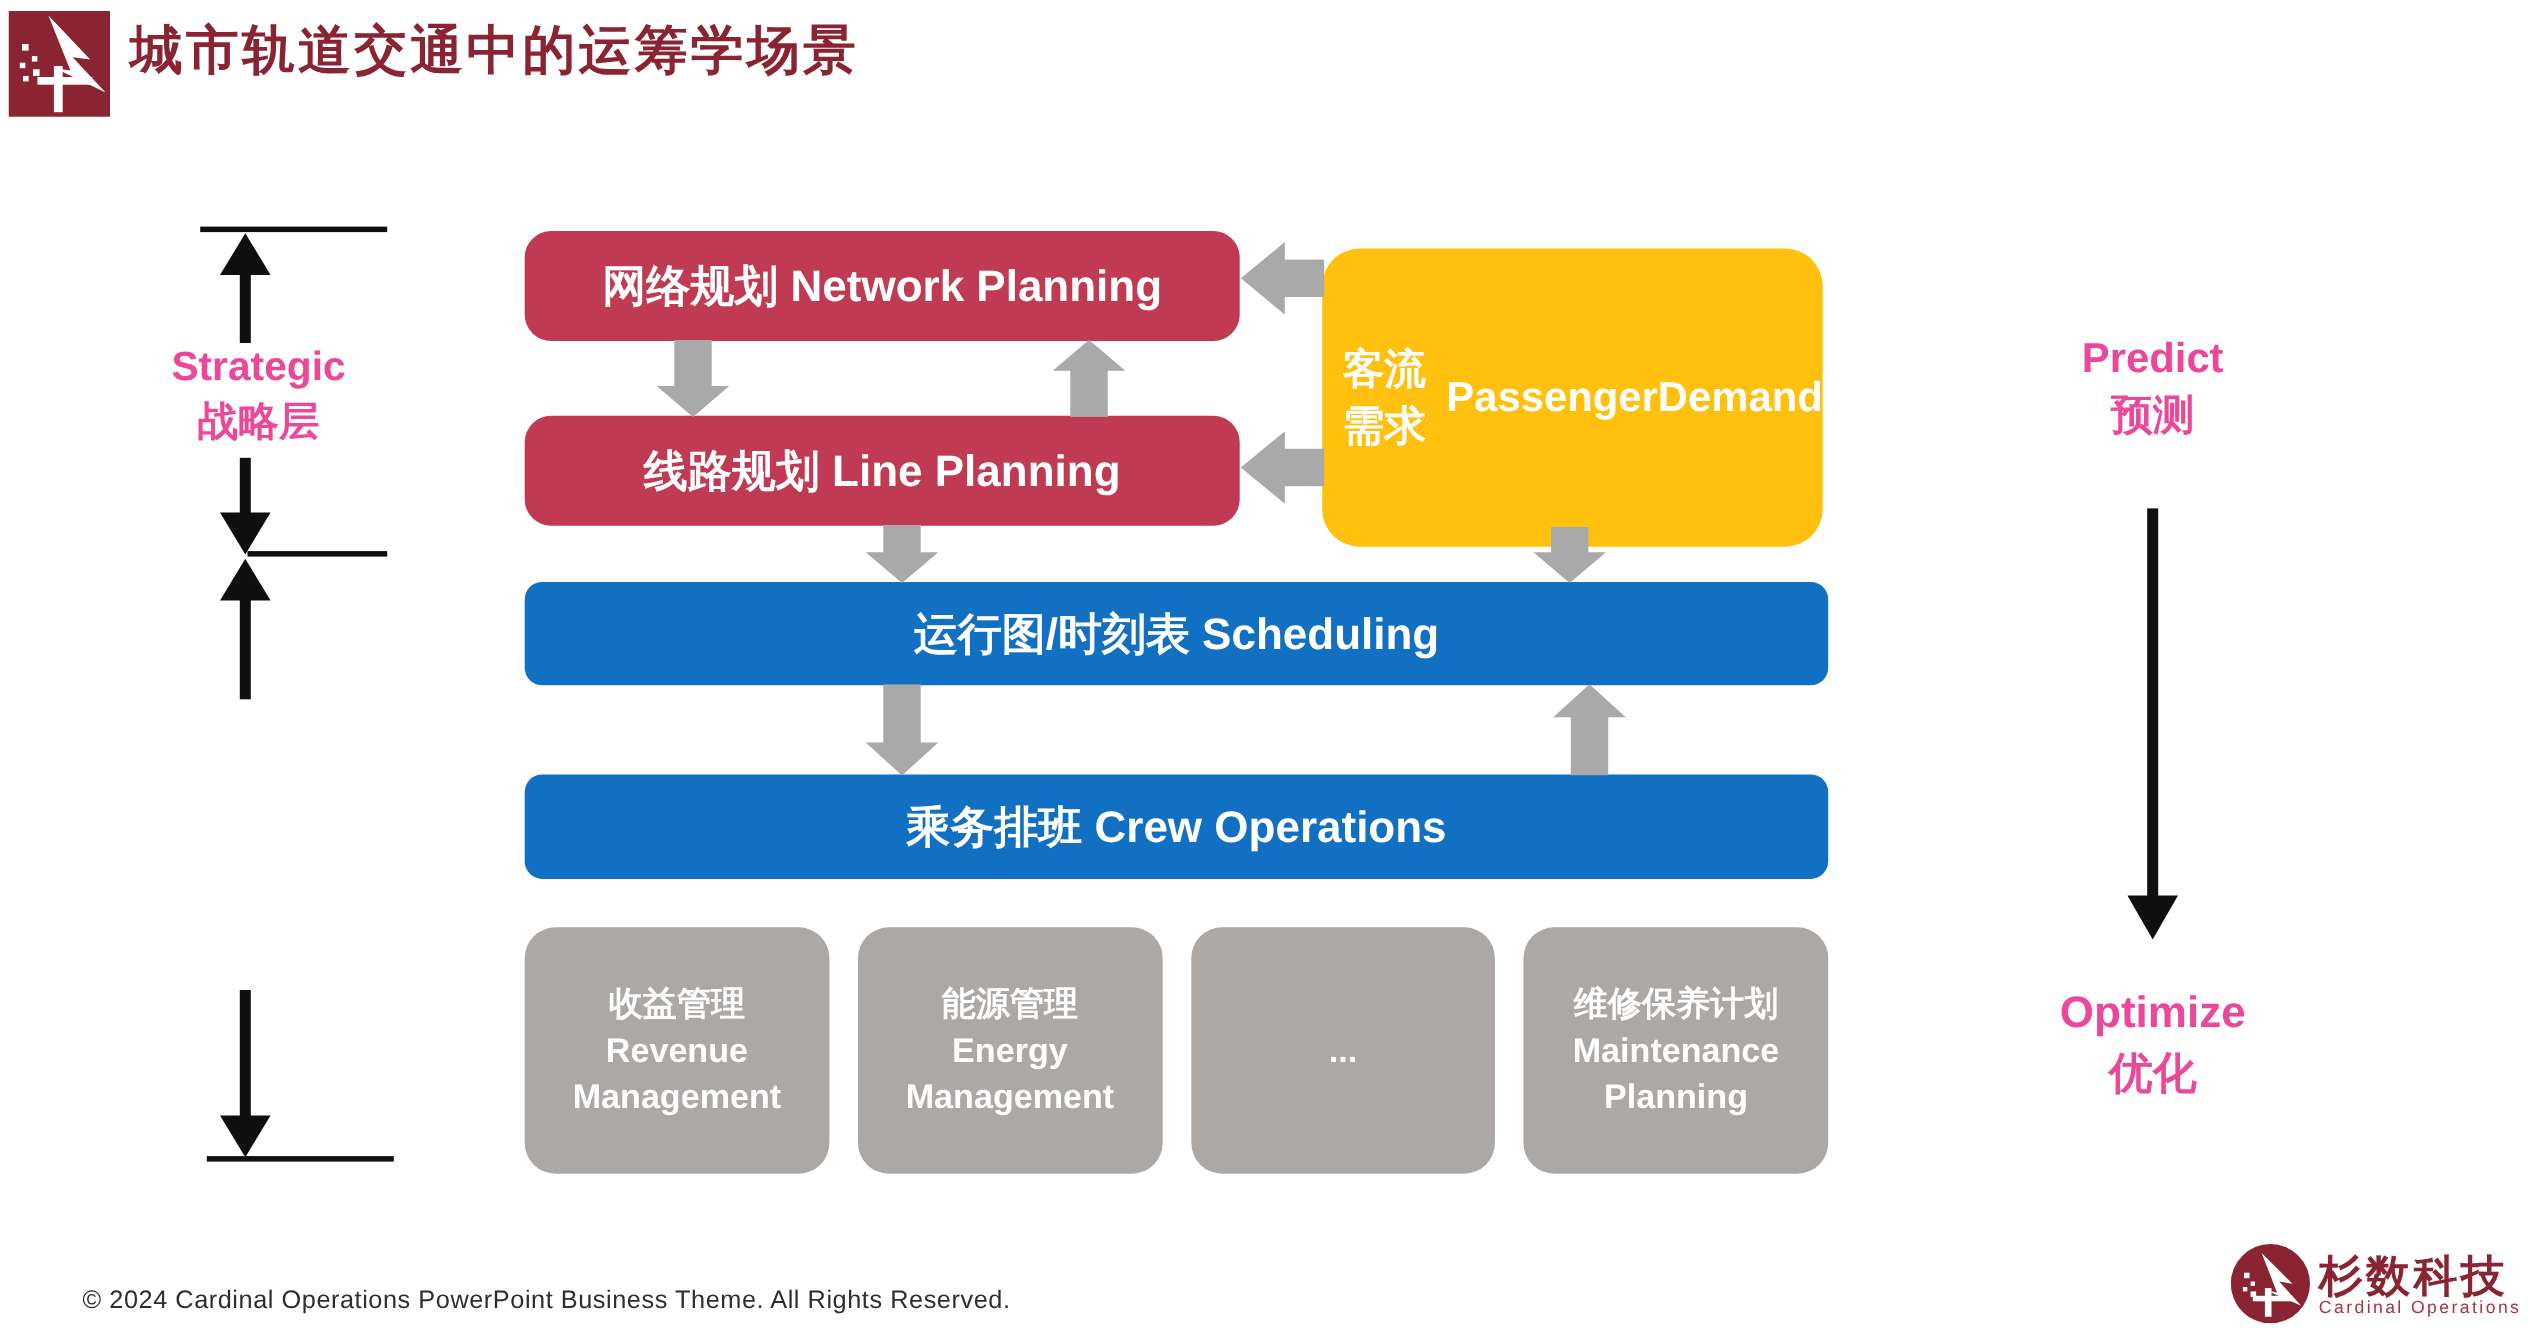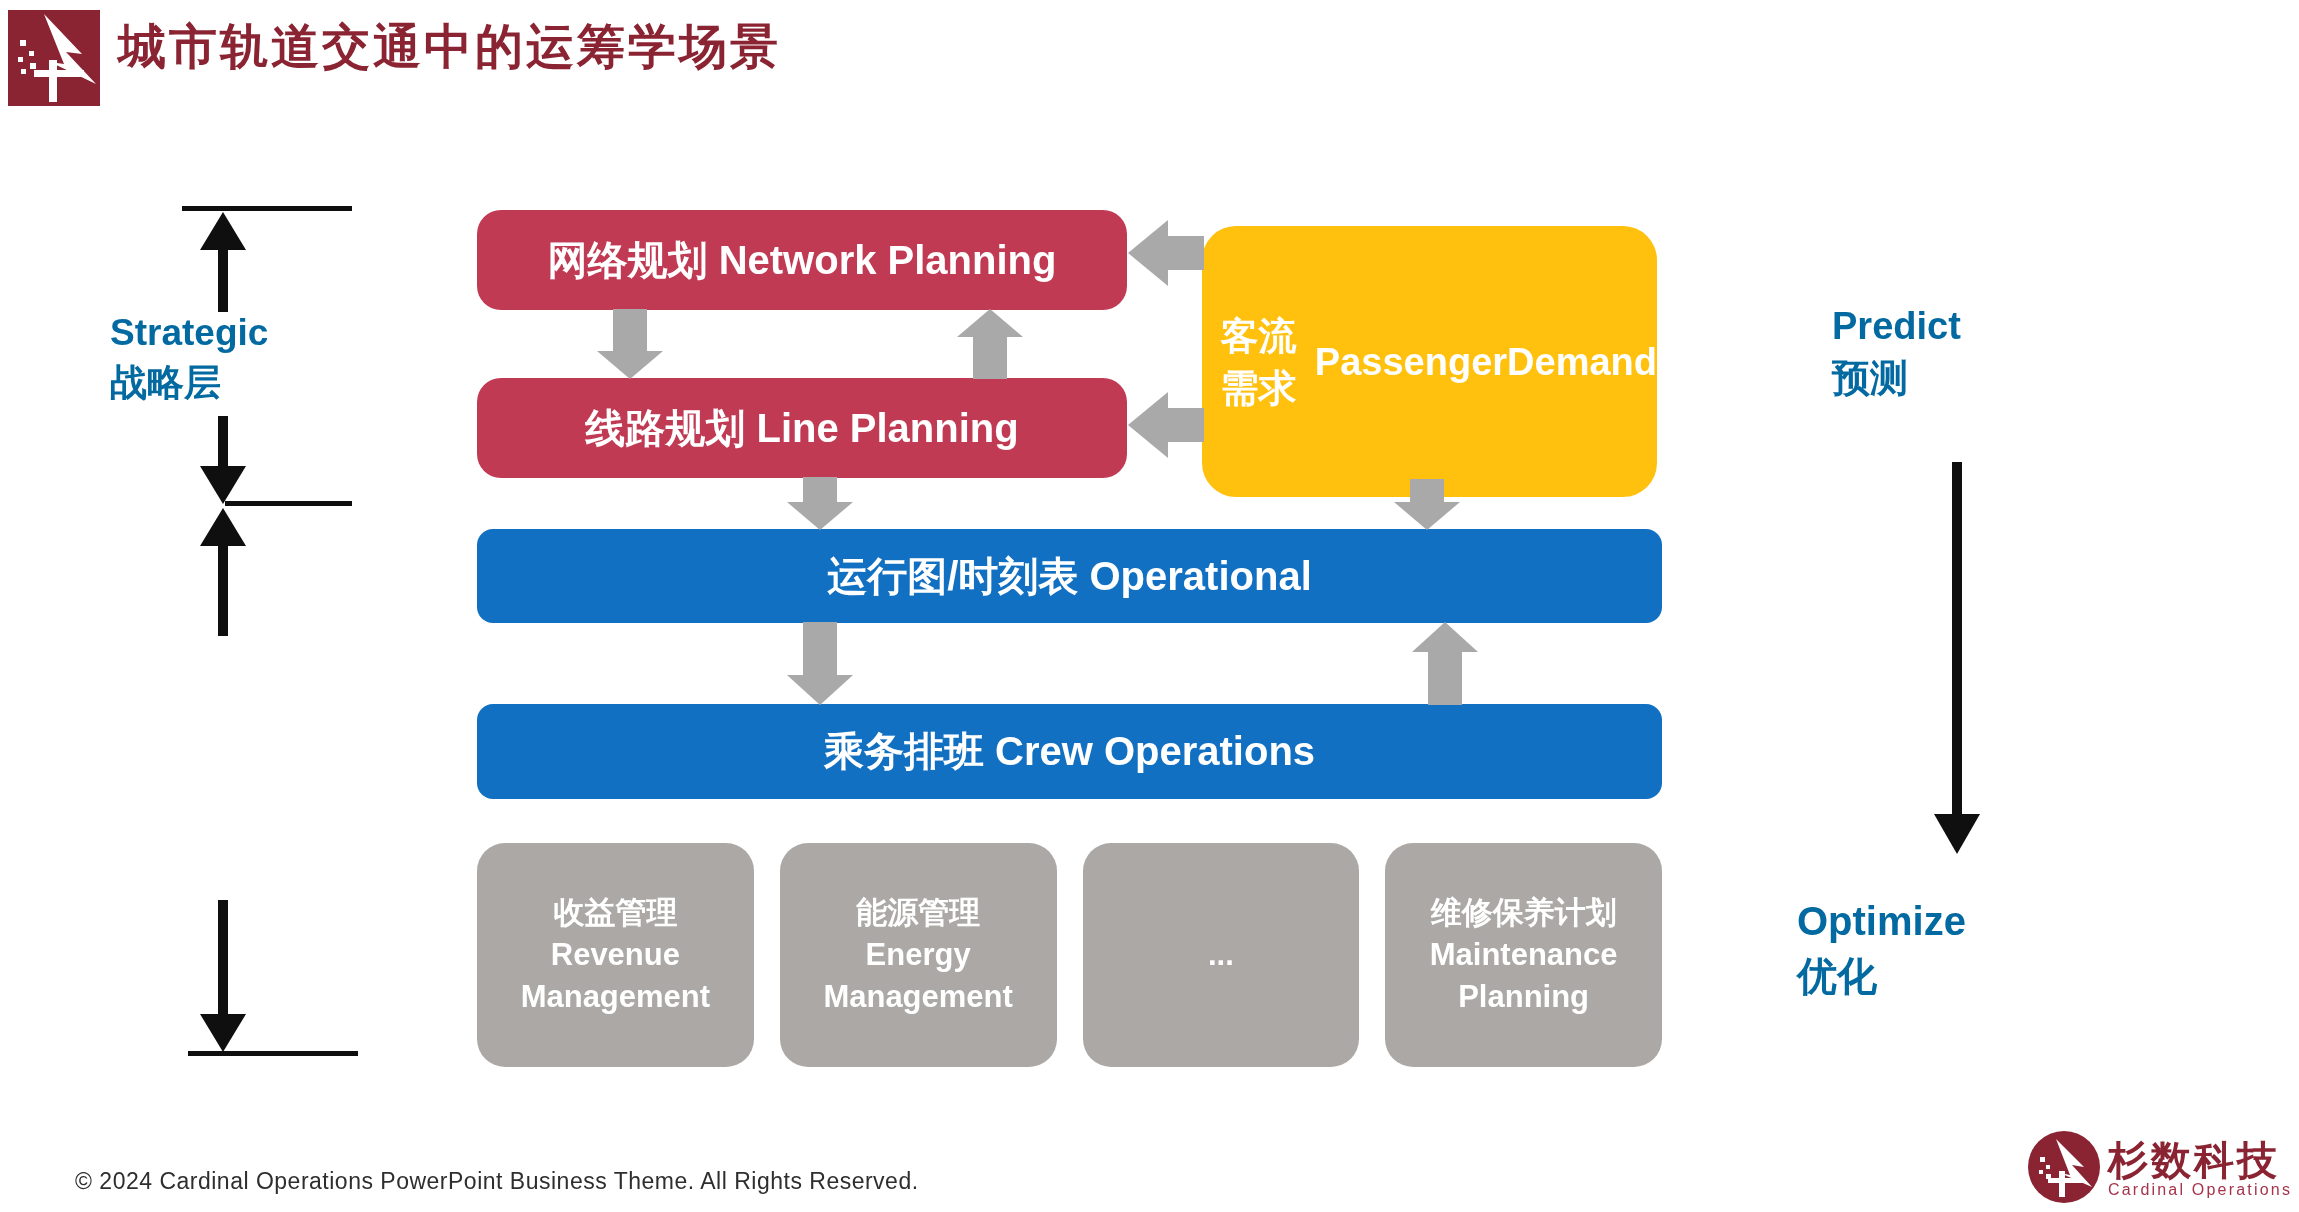--- a/index.html
+++ b/index.html
@@ -14,21 +14,21 @@
     position:absolute;left:118px;top:14px;margin:0;
     font-size:48px;font-weight:bold;color:var(--brand_red);letter-spacing:3px;line-height:66px;white-space:nowrap;
   }
   
   .hline{position:absolute;height:5px;background:#0f0f0f;}
   .hline-top{left:182px;top:206px;width:170px;}
   .hline-mid{left:225px;top:501px;width:127px;}
   .hline-bot{left:188px;top:1051px;width:170px;}
   .karrow{position:absolute;color:#0f0f0f;}
   .karrow svg{display:block;}
-  .axis-label{position:absolute;font-weight:bold;color:#0369a1;}
+  .axis-label{position:absolute;text-align:center;font-weight:bold;color:#ec4899;}
   .axis-strategic{left:110px;top:308px;width:250px;font-size:37px;line-height:50px;}
   .axis-tactical{left:103px;top:634px;width:260px;font-size:36px;line-height:50px;}
   
   .dbox{position:absolute;display:flex;align-items:center;justify-content:center;color:#fff;font-weight:bold;text-align:center;}
   .box-network{left:477px;top:210px;width:650px;height:100px;border-radius:24px;background:var(--box_red);font-size:40px;}
   .box-line{left:477px;top:378px;width:650px;height:100px;border-radius:24px;background:var(--box_red);font-size:40px;text-align:center;}
   .box-demand{left:1202px;top:210px;width:455px;height:271px;border-radius:34px;background:var(--accent_yellow);font-size:38px;line-height:52px;margin-top:16px;}
   .bar-timetable{left:477px;top:529px;width:1185px;height:94px;border-radius:16px;background:var(--accent_blue);font-size:40px;}
   .bar-crew{left:477px;top:704px;width:1185px;height:95px;border-radius:16px;background:var(--accent_blue);font-size:40px;}
   .gray-row{position:absolute;left:477px;top:843px;width:1185px;height:224px;display:flex;gap:26px;}
@@ -106,21 +106,21 @@
   </div>
   <div class="dbox box-line">
     <span>线路规划 Line Planning</span>
   </div>
   <div class="dbox box-demand">
     <div>客流需求</div>
     <div>Passenger</div>
     <div>Demand</div>
   </div>
   <div class="dbox bar-timetable">
-    <span>运行图/时刻表 Operational</span>
+    <span>运行图/时刻表 Scheduling</span>
   </div>
   <div class="dbox bar-crew">
     <span>乘务排班 Crew Operations</span>
   </div>
 
   <div class="gray-row">
     <div class="gray-box">
       <div class="bline">收益管理</div>
       <div class="bline">Revenue</div>
       <div class="bline">Management</div>

